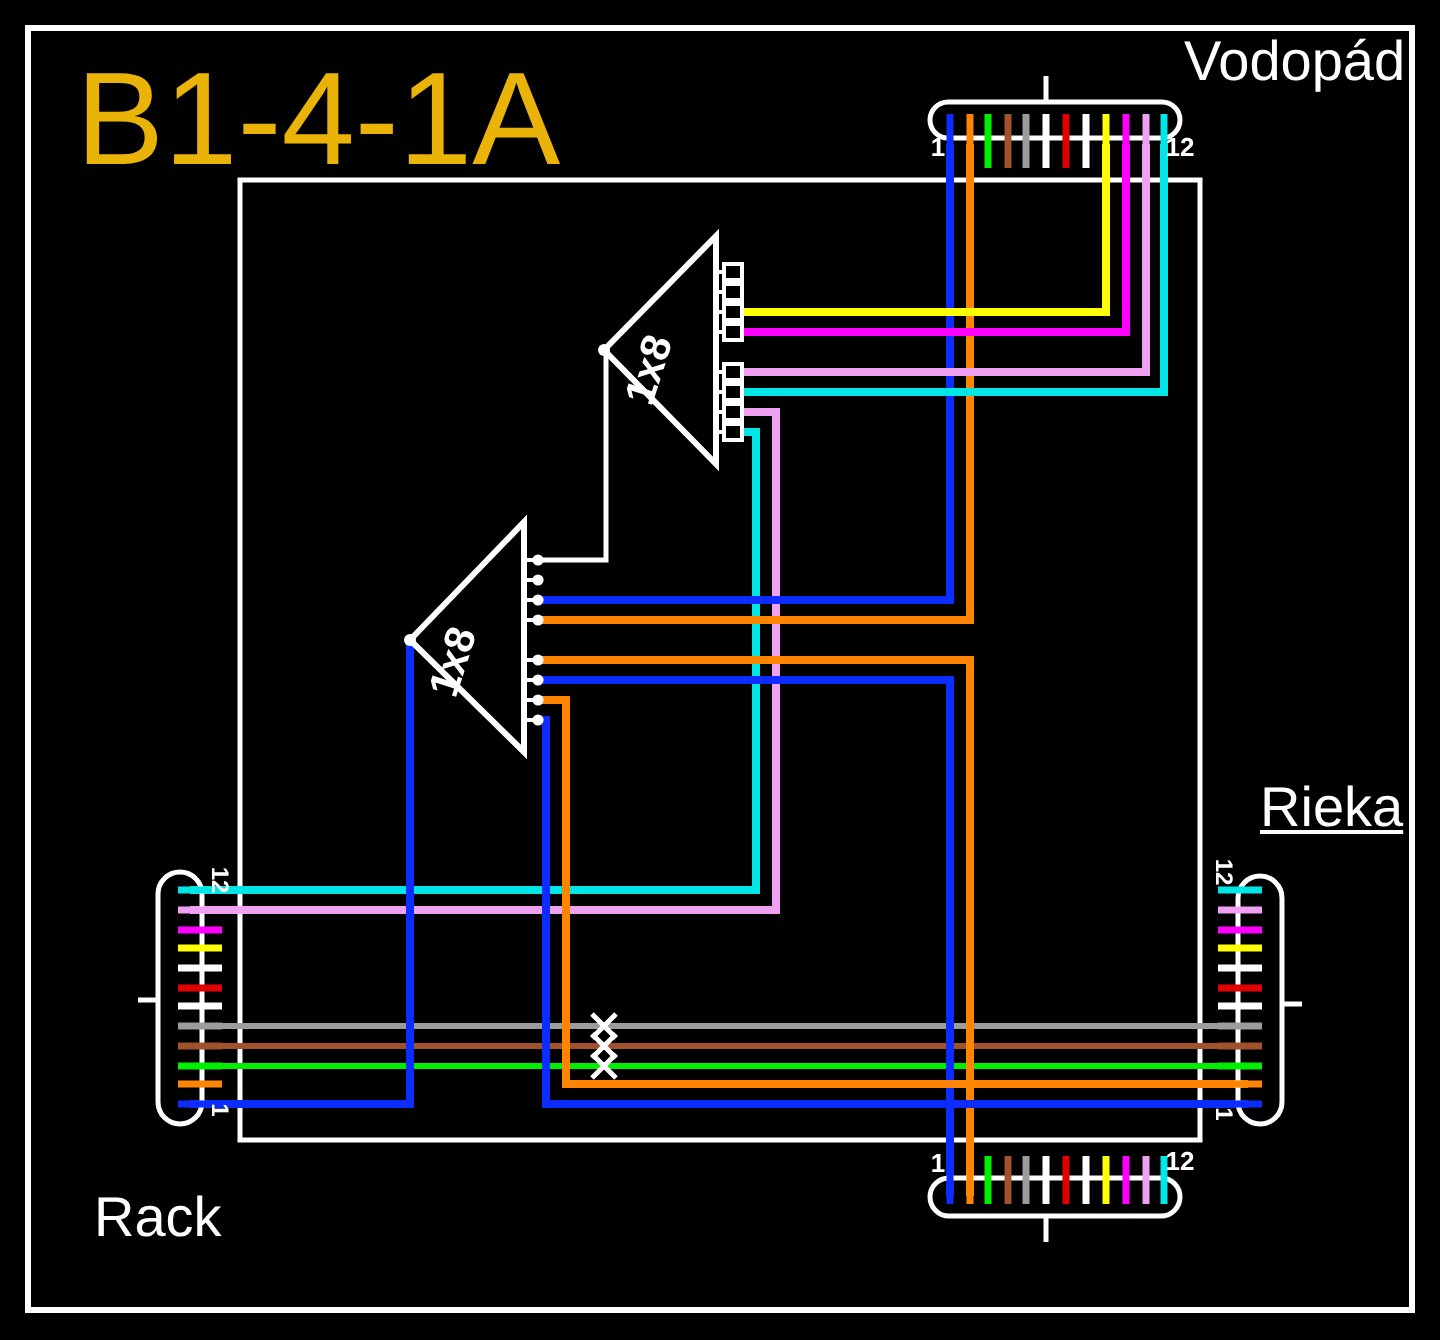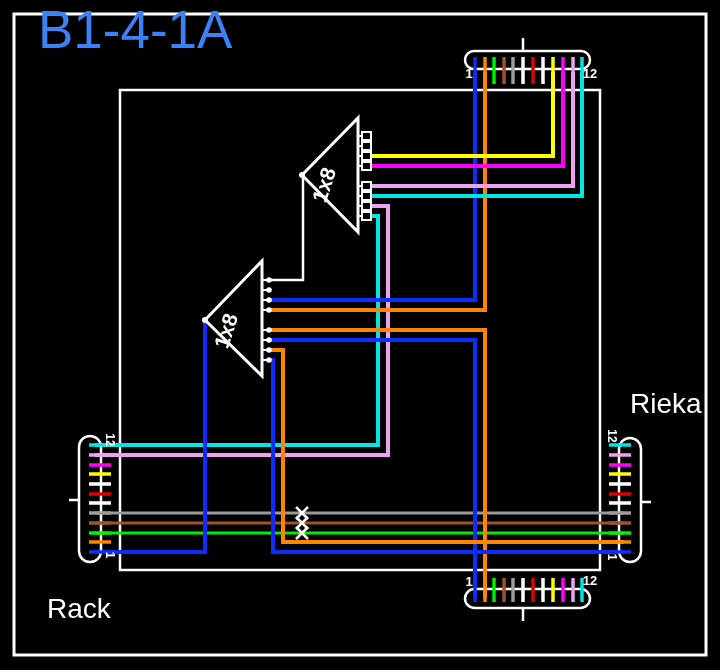--- a/index.html
+++ b/index.html
@@ -1,23 +1,23 @@
 <!DOCTYPE html>
 <html><head>
 <meta charset="utf-8">
 <style>
   html,body{margin:0;padding:0;background:#000;}
   .stage{position:relative;width:720px;height:670px;background:#000;overflow:hidden;
          font-family:"Liberation Sans",sans-serif;}
   svg{position:absolute;left:0;top:0;}
-  .title{position:absolute;left:38px;top:3px;color:#3b82f6;font-size:53px;line-height:1;
+  .title{position:absolute;left:38px;top:26px;color:#eab308;font-size:66px;line-height:1;
          letter-spacing:0px;}
   .loc{position:absolute;color:#fff;font-size:28px;line-height:1;}
   .loc.vodopad{left:592px;top:17px;}
-  .loc.rieka{left:630px;top:390px;}
+  .loc.rieka{left:630px;top:390px;text-decoration:underline;}
   .loc.rack{left:47px;top:595px;}
 </style>
 </head>
 <body>
 
 <div class="stage">
   <svg id="diagram" width="720" height="670" viewBox="0 0 720 670">
       <rect x="14" y="14" width="692" height="641" fill="none" stroke="#ffffff" stroke-width="3"></rect>
       <rect x="120" y="90" width="480" height="480" fill="none" stroke="#ffffff" stroke-width="2.5"></rect>
       <polyline points="95,513 624,513" fill="none" stroke="#9c9c9c" stroke-width="3" stroke-linejoin="miter"></polyline>
@@ -140,15 +140,16 @@
       <line x1="609" y1="494" x2="631" y2="494" stroke="#e00000" stroke-width="3.5"></line>
       <line x1="609" y1="484" x2="631" y2="484" stroke="#ffffff" stroke-width="3.5"></line>
       <line x1="609" y1="474" x2="631" y2="474" stroke="#ffff00" stroke-width="3.5"></line>
       <line x1="609" y1="465" x2="631" y2="465" stroke="#ff00ff" stroke-width="3.5"></line>
       <line x1="609" y1="455" x2="631" y2="455" stroke="#f0a0f0" stroke-width="3.5"></line>
       <line x1="609" y1="445" x2="631" y2="445" stroke="#00e5e5" stroke-width="3.5"></line>
       <text fill="#ffffff" font-size="12" font-weight="bold" text-anchor="middle" font-family="&quot;Liberation Sans&quot;,sans-serif" transform="translate(608,557) rotate(90)">1</text>
       <text fill="#ffffff" font-size="12" font-weight="bold" text-anchor="middle" font-family="&quot;Liberation Sans&quot;,sans-serif" transform="translate(608,436) rotate(90)">12</text>
     </svg>
   <div class="title">B1-4-1A</div>
+  <div class="loc vodopad">Vodopád</div>
   <div class="loc rieka">Rieka</div>
   <div class="loc rack">Rack</div>
 </div>
 
 </body></html>

